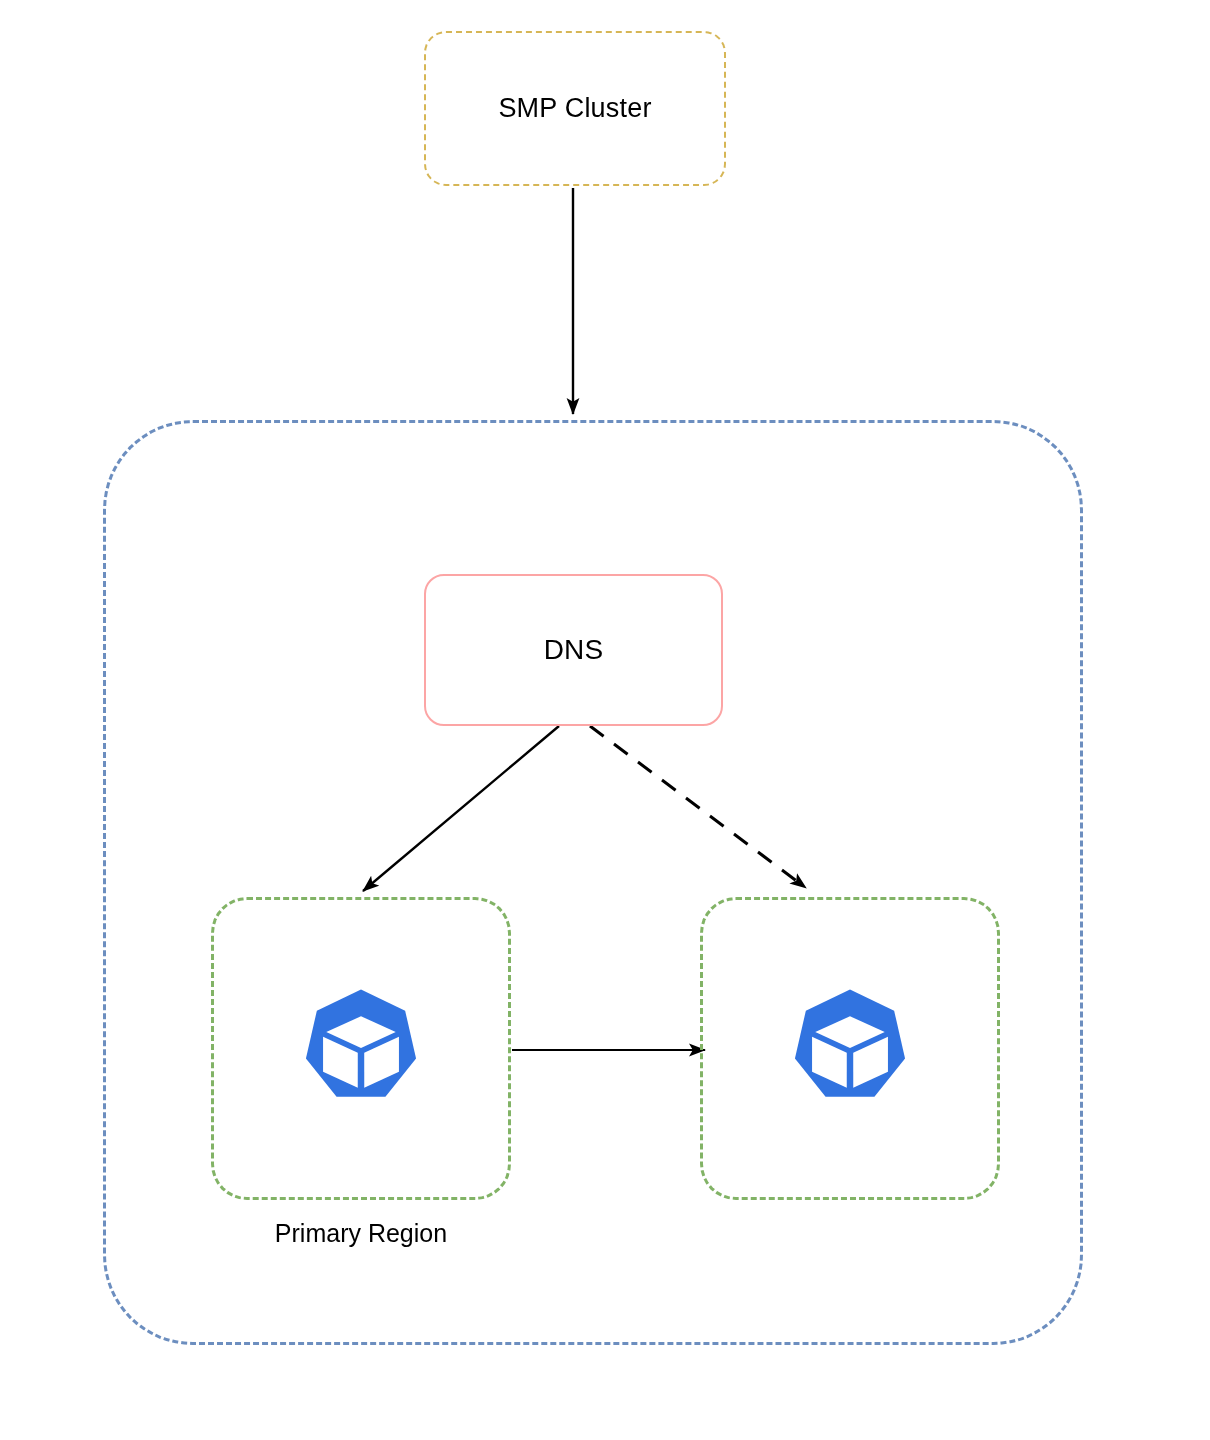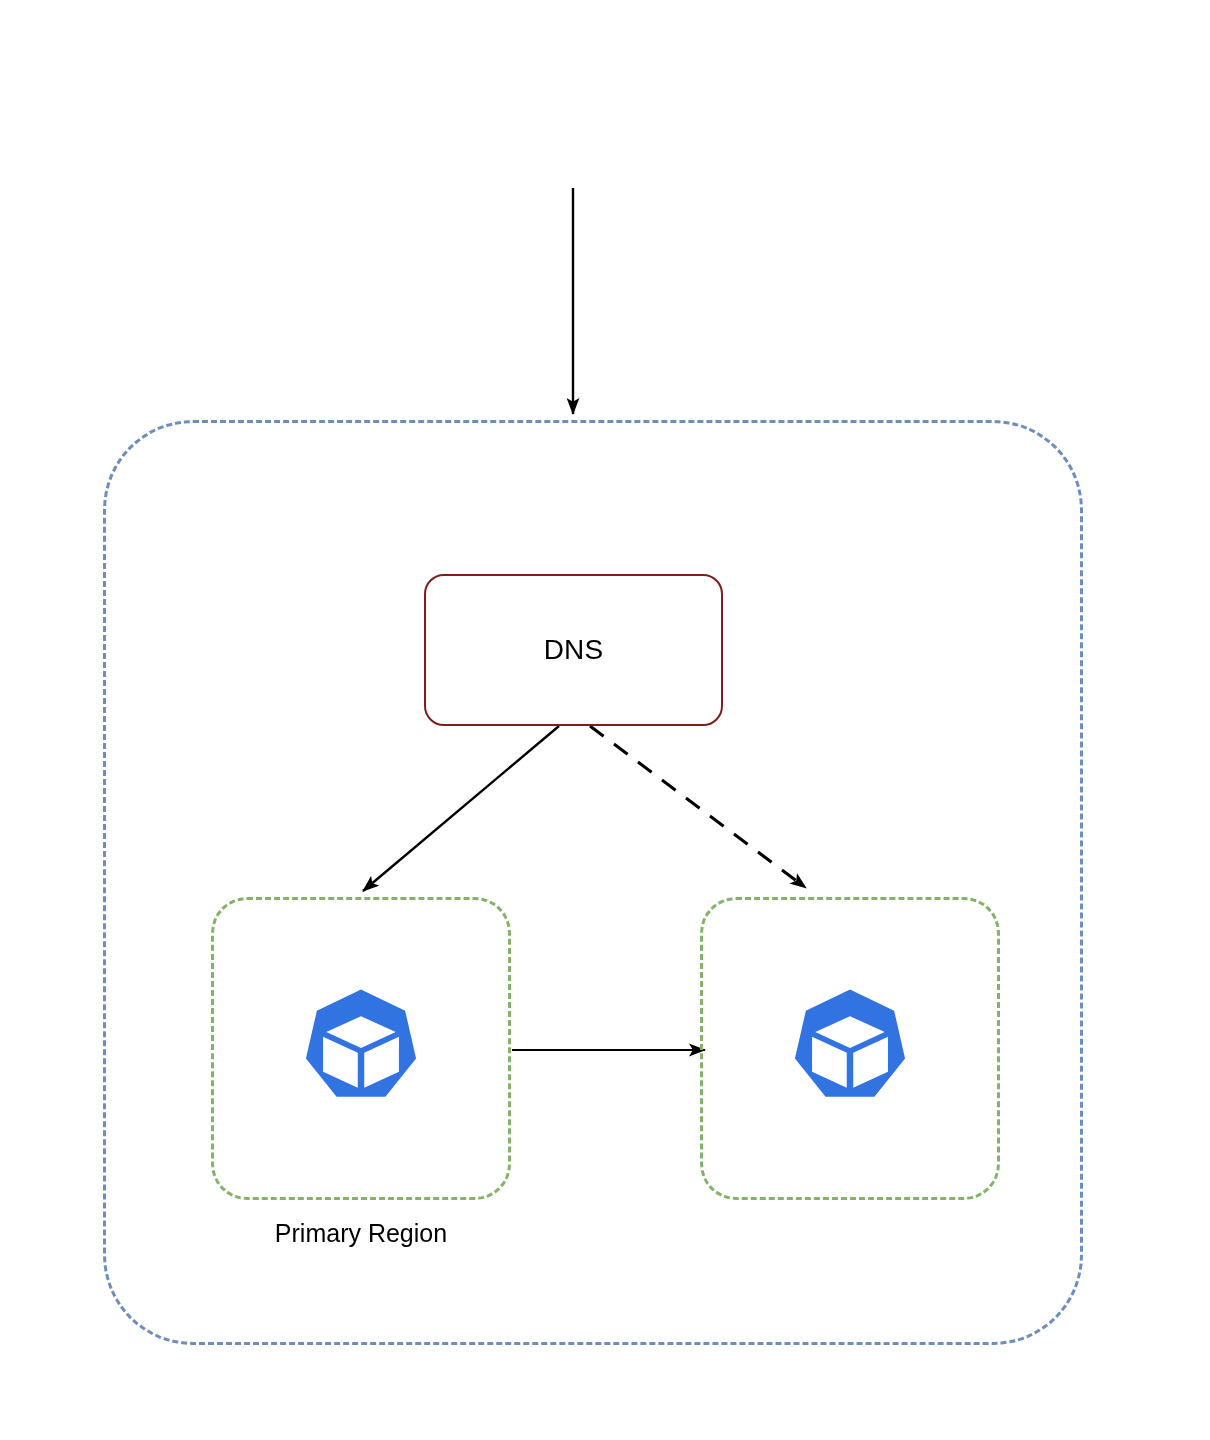--- a/index.html
+++ b/index.html
@@ -60,21 +60,21 @@
     border: 3px dashed #6c8ebf;
     border-radius: 90px;
     background: transparent;
   }
 
   .dns-box {
     left: 424px;
     top: 574px;
     width: 299px;
     height: 152px;
-    border: 2px solid #7f1d1d;
+    border: 2px solid #fca5a5;
     border-radius: 20px;
     background: #ffffff;
     display: flex;
     align-items: center;
     justify-content: center;
   }
   .dns-label {
     font-size: 28px;
     color: #000000;
     line-height: 1;
@@ -134,20 +134,23 @@
 
     <g>
       <line x1="590" y1="726" x2="806" y2="888" stroke="#000000" stroke-width="3" stroke-dasharray="17 13" marker-end="url(#arrow-solid-wide)"></line>
     </g>
 
     <g>
       <line x1="512" y1="1050" x2="705" y2="1050" stroke="#000000" stroke-width="2.2" marker-end="url(#arrow-solid-wide)"></line>
     </g>
   </svg>
 
+  <div class="node smp-cluster-box">
+    <span class="smp-cluster-label">SMP Cluster</span>
+  </div>
 
   <div class="node platform-box"></div>
 
   <div class="node dns-box">
     <span class="dns-label">DNS</span>
   </div>
 
   <div class="node region-box region-primary">
     <svg class="k8s-logo" viewBox="0 0 100 100" xmlns="http://www.w3.org/2000/svg">
       <path d="M50 2 L85.6 19.1 L94.4 57.7 L69.7 88.6 L30.3 88.6 L5.6 57.7 L14.4 19.1 Z" fill="#3173e0"></path>

